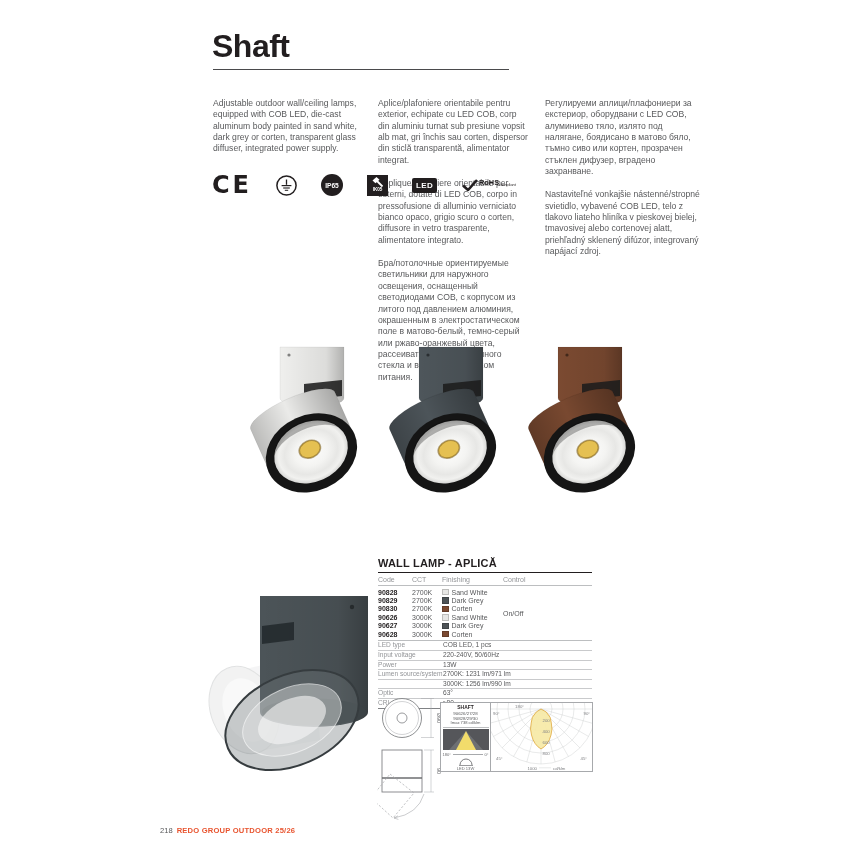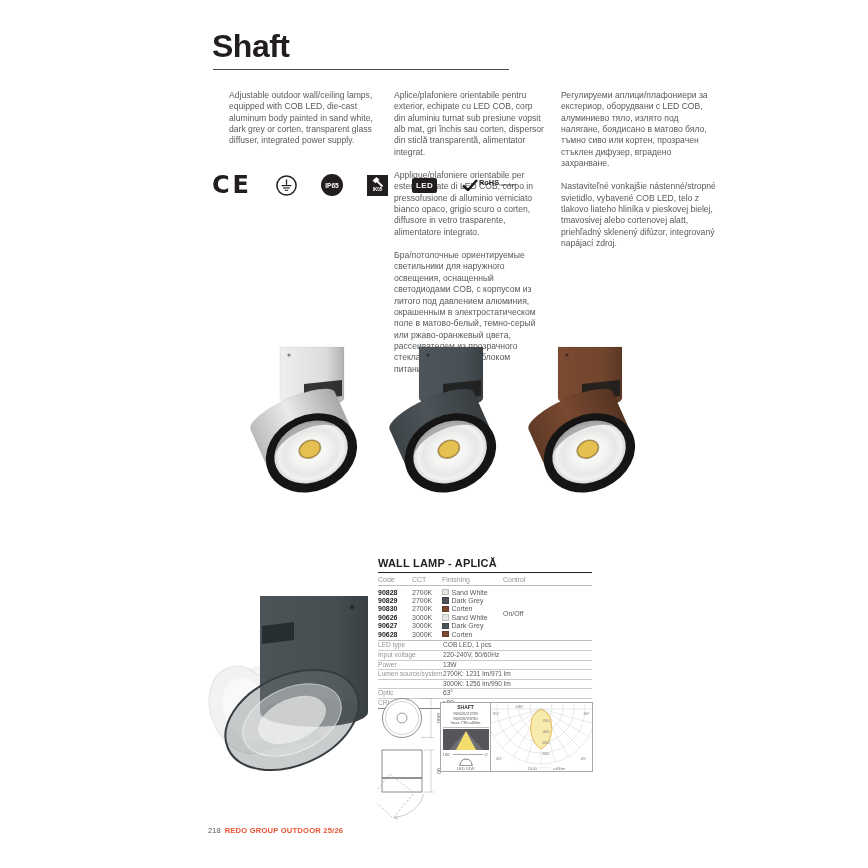--- a/index.html
+++ b/index.html
@@ -4,21 +4,21 @@
 <style>
   html,body{margin:0;padding:0;background:#fff;}
   .page{position:relative;width:744px;height:868px;background:#fff;overflow:hidden;
         font-family:"Liberation Sans",sans-serif;color:#58595B;padding-left:10px;}
 
   
   .title{position:absolute;left:212px;top:28px;font-size:32px;font-weight:800;color:#221E1F;letter-spacing:-.5px;}
   .title-rule{position:absolute;left:213px;top:69px;width:296px;border-top:1.5px solid #4a4a4c;}
 
   
-  .col{position:absolute;top:90px;width:152px;font-size:8.6px;line-height:1.32;color:#58595B;margin-left:16px;}
+  .col{position:absolute;top:98px;width:152px;font-size:8.6px;line-height:1.32;color:#58595B;}
   .col p{margin:0 0 12px;}
   #col1{left:213px;}
   #col2{left:378px;}
   #col3{left:545px;width:158px;}
 
   
   .certs{position:absolute;left:212px;top:169px;display:flex;align-items:center;gap:24px;height:32px;}
   .ce-mark{font-size:24px;font-weight:600;color:#221E1F;letter-spacing:3px;font-family:"DejaVu Sans",sans-serif;}
   .ip65{width:22px;height:22px;border-radius:50%;background:#221E1F;color:#fff;font-size:6.6px;font-weight:700;
         display:flex;align-items:center;justify-content:center;}
@@ -63,21 +63,21 @@
   .pb-left .t2{font-size:4.4px;color:#58595B;line-height:1.15;}
   .pb-left .t3{font-size:4.1px;color:#58595B;line-height:1.2;border-bottom:.5px solid #BCBEC0;width:46px;text-align:center;padding-bottom:1px;}
   .beam{width:46px;height:21px;background:#55565A;margin-top:1.5px;position:relative;overflow:hidden;}
   .scale-row{width:46px;display:flex;align-items:center;justify-content:space-between;font-size:4.1px;color:#6D6E71;margin-top:1.5px;}
   .scale-row .ln{flex:1;border-top:.5px solid #A7A9AC;margin:0 2px;}
   .pb-lamp{display:flex;flex-direction:column;align-items:center;margin-top:1px;}
   .pb-lamp .t4{font-size:4.1px;color:#6D6E71;margin-top:.5px;}
   .pb-right{flex:1;}
 
   
-  .footer{position:absolute;left:160px;top:826px;font-size:7.6px;display:flex;gap:4px;align-items:flex-start;margin-left:48px;}
+  .footer{position:absolute;left:160px;top:826px;font-size:7.6px;display:flex;gap:4px;align-items:flex-start;}
   .footer .pg{color:#58595B;}
   .footer .brand{color:#E8542F;font-weight:700;letter-spacing:.2px;}
 </style>
 </head>
 <body>
 
 <svg width="0" height="0" style="position:absolute" aria-hidden="true">
   <defs>
     <linearGradient id="gv" x1="0" y1="0" x2="1" y2="0">
       <stop offset="0" stop-color="#000" stop-opacity="0"></stop>

